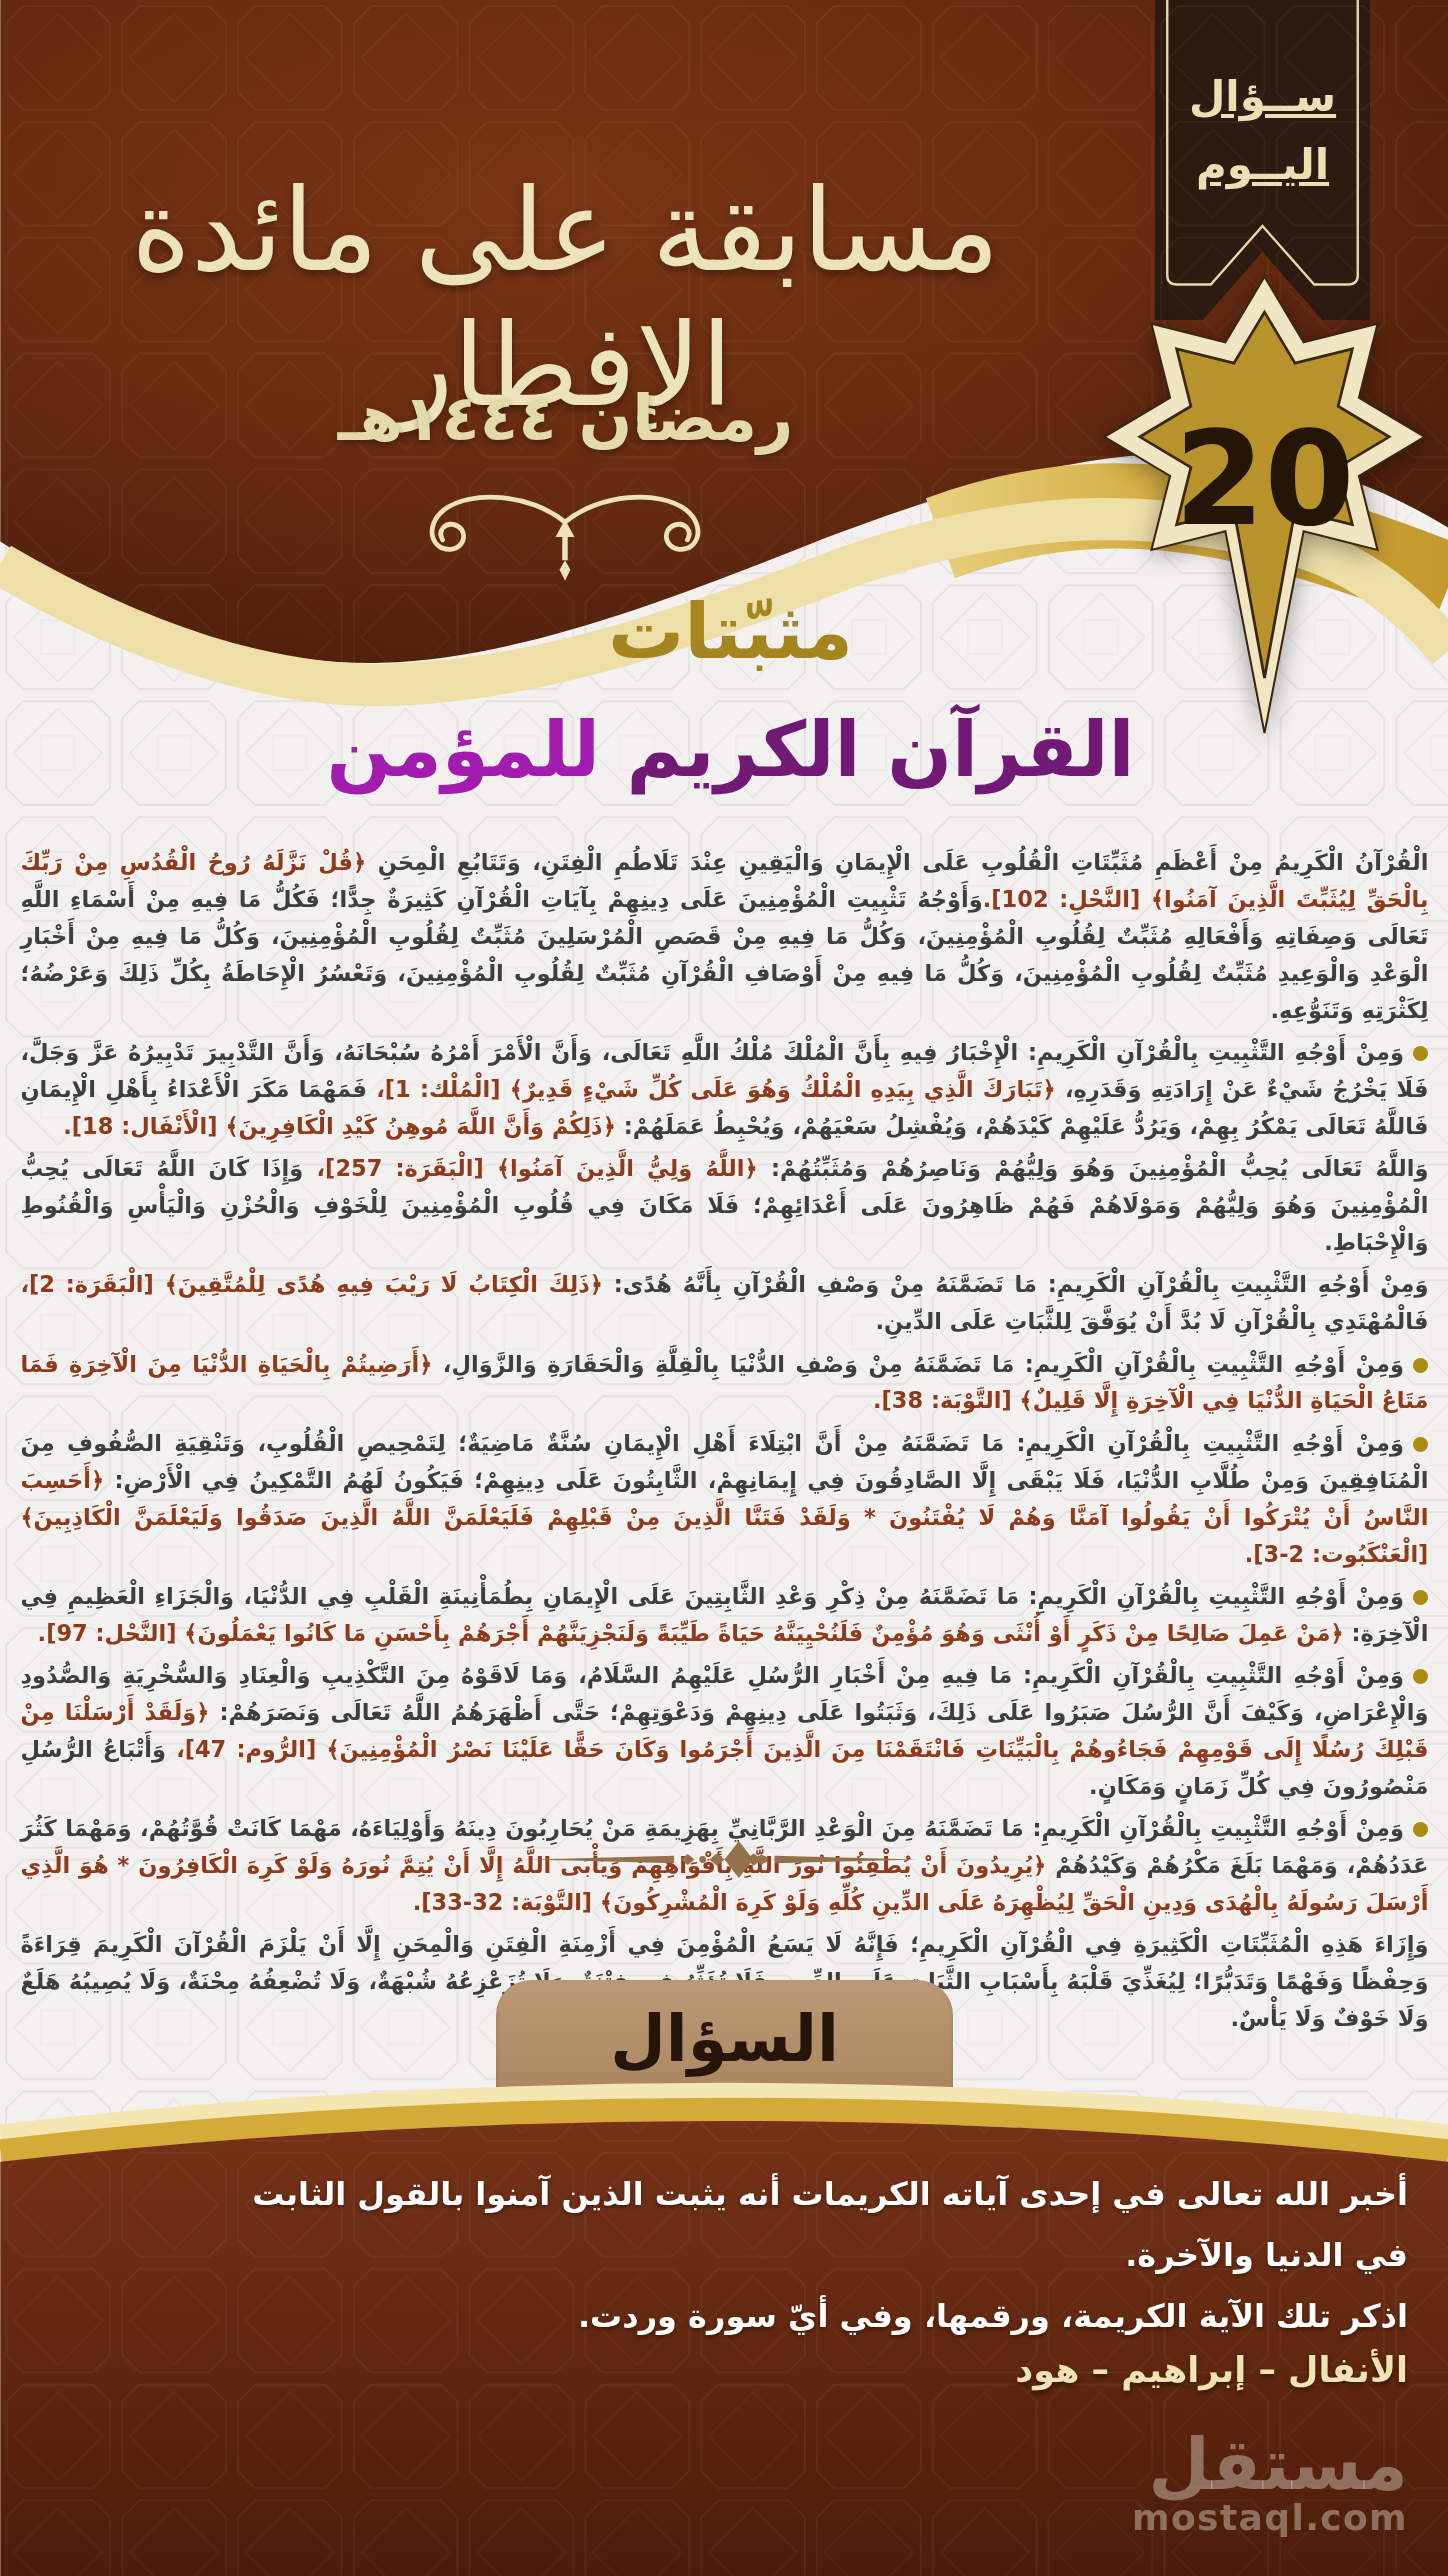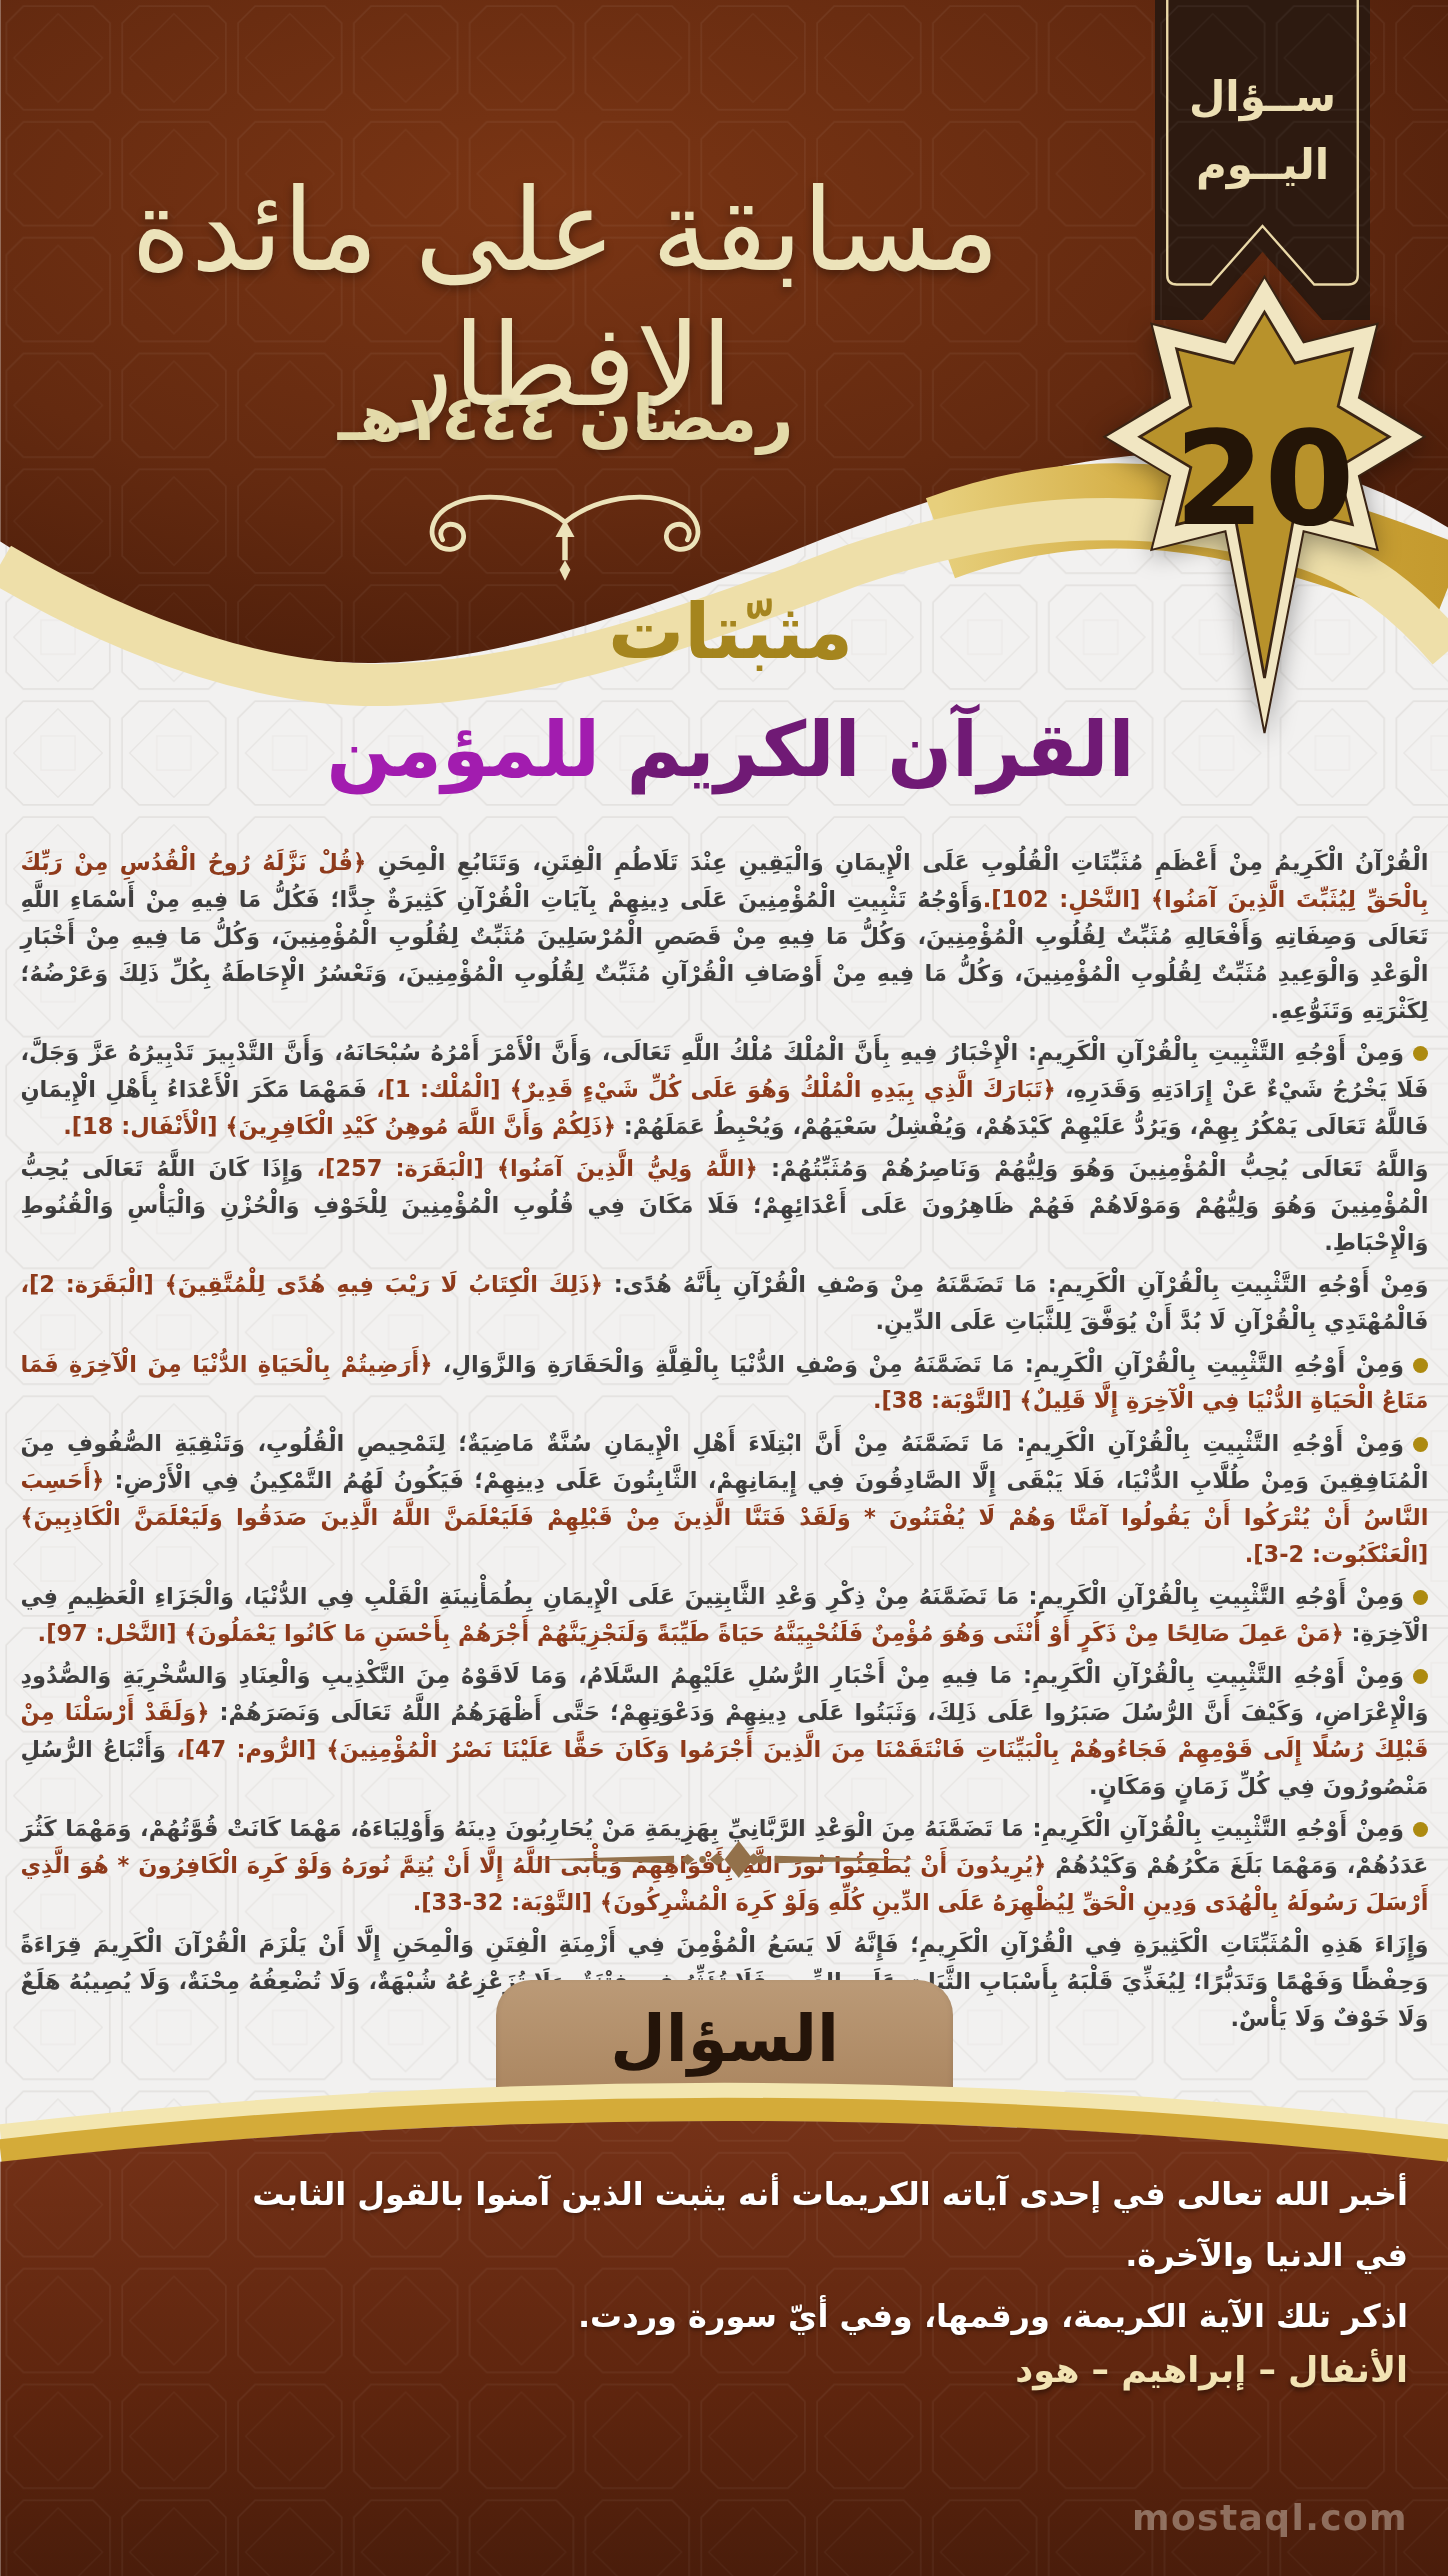--- a/index.html
+++ b/index.html
@@ -31,21 +31,21 @@
     font-size:63px; font-weight:700; color:#e3daa9;
     text-shadow:0 2.7px 6.8px rgba(0,0,0,.3);
   }
   #flourish { left:388px; top:480px; z-index:3; }
 
   
   #banner-svg { left:1155px; top:0; z-index:4; }
   .banner-line {
     left:1155px; width:215px; z-index:5;
     direction:rtl; text-align:center;
-    font-size:42px; font-weight:700; color:#ecdfb4;
+    font-size:42px; font-weight:700; color:#ecdfb4;text-decoration:underline;
   }
   #banner-line1 { top:72px; }
   #banner-line2 { top:140px; }
 
   
   #star-svg { left:1101px; top:273px; z-index:6; filter:drop-shadow(0 6.8px 12.3px rgba(0,0,0,.35)); }
   #star-svg text { font-family:"DejaVu Sans", sans-serif; }
 
   
   .article-title {
@@ -234,16 +234,17 @@
     <path d="M0,192 Q1063,72 2126,192 L2126,800 L0,800 Z" fill="url(#domeGrad)"></path>
     <path d="M0,192 Q1063,72 2126,192 L2126,800 L0,800 Z" fill="url(#geoDark)"></path>
   </svg>
 
   <div id="question-lines" class="abs dome-text">
       <div class="q-line">أخبر الله تعالى في إحدى آياته الكريمات أنه يثبت الذين آمنوا بالقول الثابت</div>
       <div class="q-line">في الدنيا والآخرة.</div>
       <div class="q-line">اذكر تلك الآية الكريمة، ورقمها، وفي أيّ سورة وردت.</div>
     </div>
   <div id="answer-line" class="abs dome-text">الأنفال – إبراهيم – هود</div>
+  <div id="logo-arabic" class="abs dome-text">مستقل</div>
   <div id="logo-domain" class="abs dome-text">mostaql.com</div>
 
 </div>
 
 
 </body></html>

